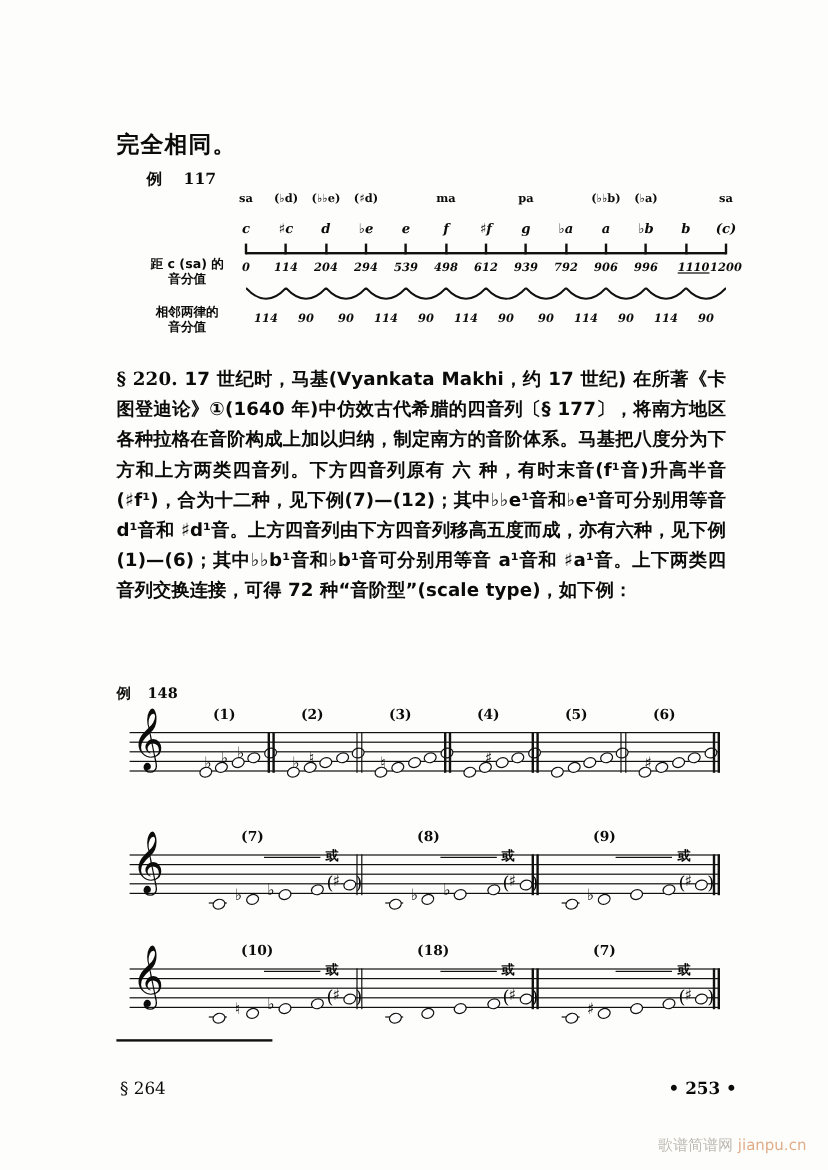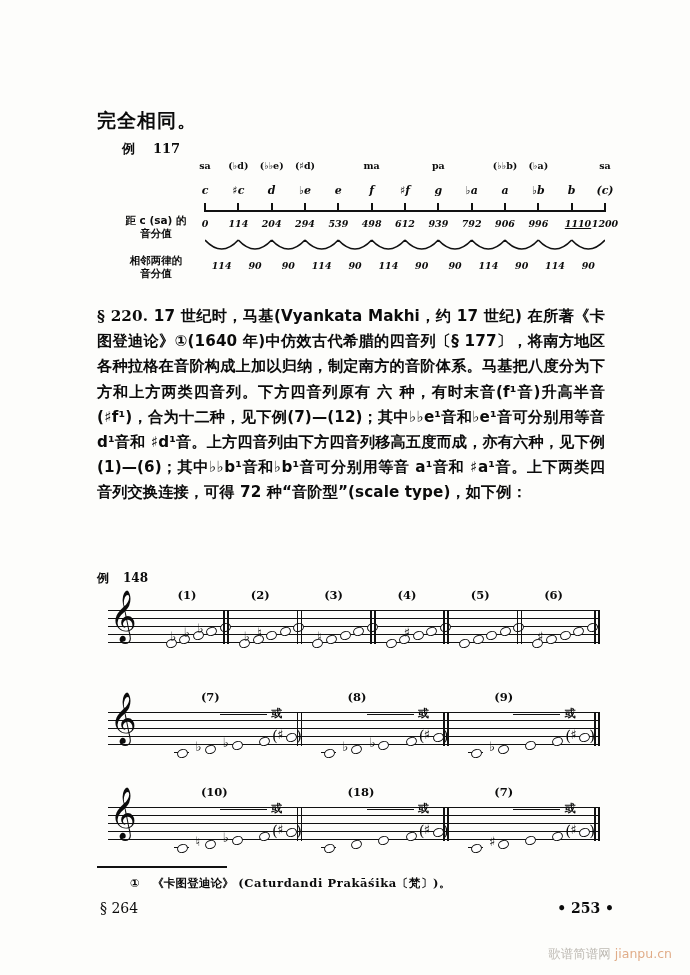--- a/index.html
+++ b/index.html
@@ -374,25 +374,20 @@
       <div class="paren" style="left: 457.333px; top: 39.5px;">(</div>
       <div class="paren" style="left: 481.333px; top: 39.5px;">)</div>
       <div class="note" style="left: 471.333px; top: 42.5px;"></div>
       <div class="endbar" style="left: 486px;">
         <i style="left:0;width:1.6px"></i>
         <i style="left:3.5px;width:2.6px"></i>
       </div>
     </div>
 
   <div id="fnrule"></div>
-  <div id="footnote">
-    <span>①</span>
-    <span class="cn" style="margin-left:8px;">《卡图登迪论》</span>
-    <span class="lat">(Caturdandi  Prakāśika〔梵〕)。</span>
-  </div>
   <div id="footer-left">§ 264</div>
   <div id="footer-right">• 253 •</div>
 
   <div id="watermark">
     <span class="wm-cn">歌谱简谱网</span><span class="wm-url">jianpu.cn</span>
   </div>
 
 </div>
 
 </body></html>

